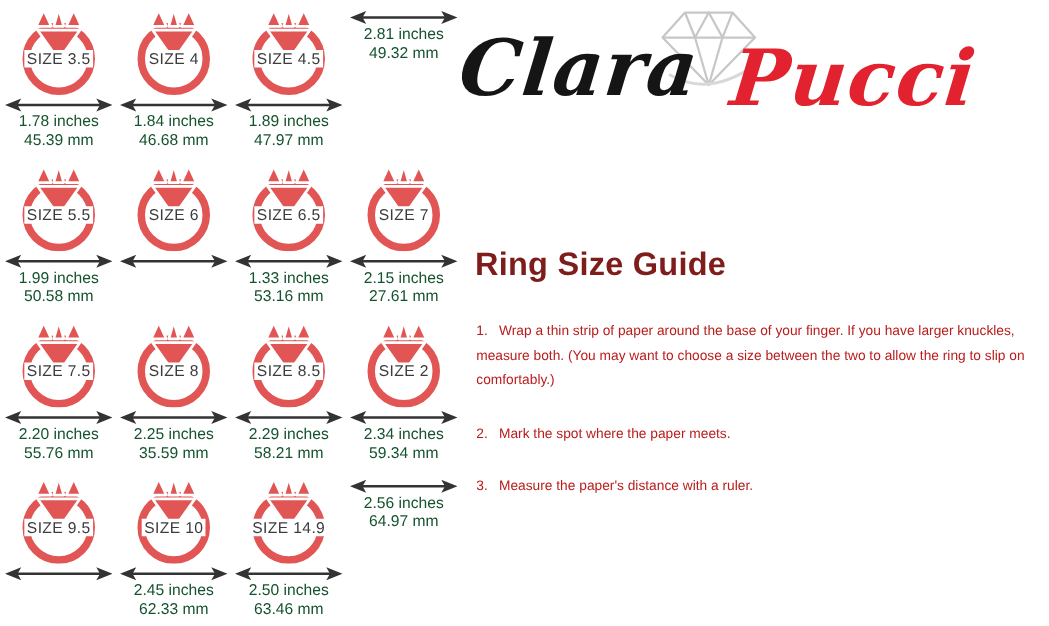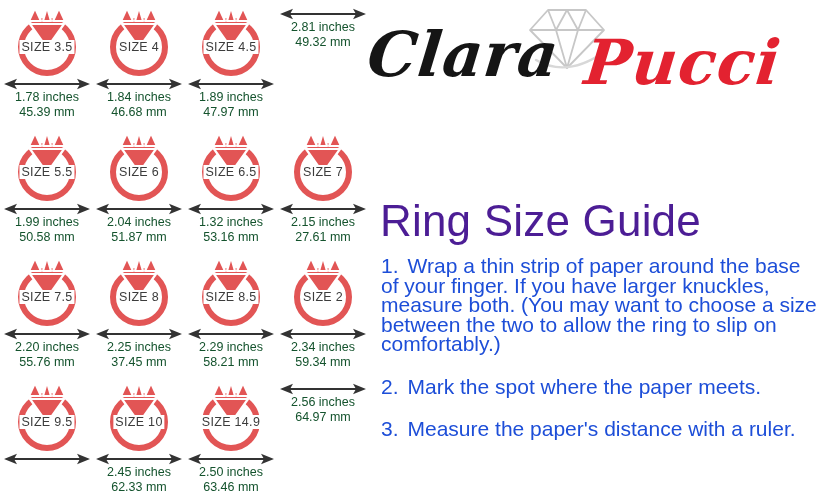--- a/index.html
+++ b/index.html
@@ -34,25 +34,25 @@
     font-size:62px; letter-spacing:1px; transform:skewX(-6deg); z-index:2; white-space:nowrap;
   }
   .logo-clara { left:2px; top:16px; color:#151515; }
   .logo-pucci { left:219px; top:24px; color:var(--accent-color,#e32230); }
   .logo-diamond { position:absolute; left:146px; top:0; z-index:1; }
   .gem-line { fill:none; stroke:#c7c7c7; stroke-width:1.8; stroke-linejoin:round; }
   .gem-swoosh { fill:none; stroke:#d8d8d8; stroke-width:2.4; stroke-linecap:round; }
 
   
   .guide-title {
-    position:absolute; left:380px; top:196px; font-size:44px; font-weight:normal;
-    color:#4c1d95; letter-spacing:0.2px;
+    position:absolute; left:380px; top:196px; font-size:26px; font-weight:bold;
+    color:#7f1d1d; letter-spacing:0.2px;
   }
   .guide-steps { position:absolute; left:381px; top:256px; width:440px; }
-  .step { margin-bottom:23px; font-size:21px; line-height:19.5px; color:#1d4ed8; }
+  .step { margin-bottom:23px; font-size:11px; line-height:19.5px; color:#b91c1c; }
   .step-num { margin-right:9px; }
 </style>
 </head>
 <body>
 
 <div id="page">
 
   <div class="ring-grid">
     <div class="cell">
       <div class="ring-wrap">
@@ -163,44 +163,40 @@
           <polygon class="facet" points="41,15 45,1 49,15"></polygon>
           <polygon class="facet" points="51,15 57,2 63,15"></polygon>
         </svg>
         <span class="size-label">SIZE 6</span>
       </div>
       <svg class="arrow" width="86" height="12" viewBox="0 0 86 12">
         <line class="arrow-line" x1="8" y1="6" x2="78" y2="6"></line>
         <polygon class="arrow-head" points="0,6 13,0.8 10,6 13,11.2"></polygon>
         <polygon class="arrow-head" points="86,6 73,0.8 76,6 73,11.2"></polygon>
       </svg>
-      <div class="meas">
-        <div>2.04 inches</div>
-        <div>51.87 mm</div>
-      </div>
     </div>
 
     <div class="cell">
       <div class="ring-wrap">
         <svg width="90" height="70" viewBox="0 0 90 70">
           <circle class="ring-band" cx="45" cy="41" r="26"></circle>
           <polygon class="facet" points="28,18 62,18 45,42"></polygon>
           <polygon class="facet" points="27,15 33,2 39,15"></polygon>
           <polygon class="facet" points="41,15 45,1 49,15"></polygon>
           <polygon class="facet" points="51,15 57,2 63,15"></polygon>
         </svg>
         <span class="size-label">SIZE 6.5</span>
       </div>
       <svg class="arrow" width="86" height="12" viewBox="0 0 86 12">
         <line class="arrow-line" x1="8" y1="6" x2="78" y2="6"></line>
         <polygon class="arrow-head" points="0,6 13,0.8 10,6 13,11.2"></polygon>
         <polygon class="arrow-head" points="86,6 73,0.8 76,6 73,11.2"></polygon>
       </svg>
       <div class="meas">
-        <div>1.32 inches</div>
+        <div>1.33 inches</div>
         <div>53.16 mm</div>
       </div>
     </div>
 
     <div class="cell">
       <div class="ring-wrap">
         <svg width="90" height="70" viewBox="0 0 90 70">
           <circle class="ring-band" cx="45" cy="41" r="26"></circle>
           <polygon class="facet" points="28,18 62,18 45,42"></polygon>
           <polygon class="facet" points="27,15 33,2 39,15"></polygon>
@@ -253,21 +249,21 @@
         </svg>
         <span class="size-label">SIZE 8</span>
       </div>
       <svg class="arrow" width="86" height="12" viewBox="0 0 86 12">
         <line class="arrow-line" x1="8" y1="6" x2="78" y2="6"></line>
         <polygon class="arrow-head" points="0,6 13,0.8 10,6 13,11.2"></polygon>
         <polygon class="arrow-head" points="86,6 73,0.8 76,6 73,11.2"></polygon>
       </svg>
       <div class="meas">
         <div>2.25 inches</div>
-        <div>37.45 mm</div>
+        <div>35.59 mm</div>
       </div>
     </div>
 
     <div class="cell">
       <div class="ring-wrap">
         <svg width="90" height="70" viewBox="0 0 90 70">
           <circle class="ring-band" cx="45" cy="41" r="26"></circle>
           <polygon class="facet" points="28,18 62,18 45,42"></polygon>
           <polygon class="facet" points="27,15 33,2 39,15"></polygon>
           <polygon class="facet" points="41,15 45,1 49,15"></polygon>

